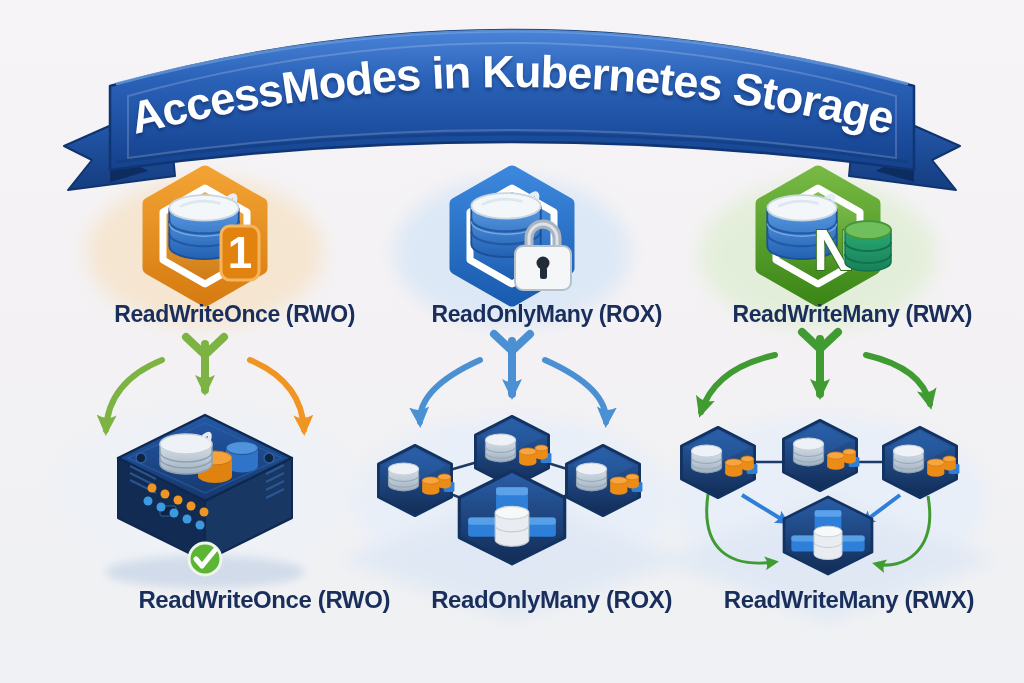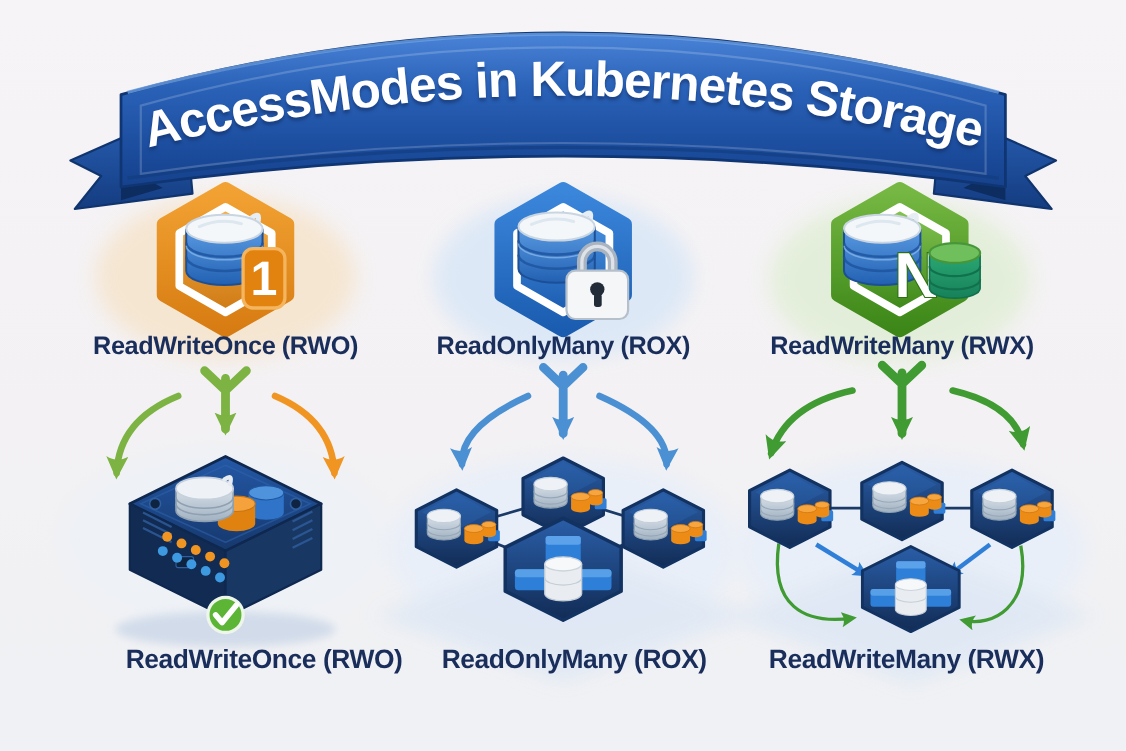--- a/index.html
+++ b/index.html
@@ -3,21 +3,21 @@
 <meta charset="utf-8">
 <style>
   html,body{margin:0;padding:0;background:#e9e7ea;}
   #stage{
     position:relative;width:1024px;height:683px;overflow:hidden;
     background:linear-gradient(180deg,#f6f4f6 0%,#f3f1f3 55%,#eff1f4 100%);
     font-family:"Liberation Sans",sans-serif;
   }
   #scene{position:absolute;left:0;top:0;}
   .lbl{
-    position:absolute;text-align:center;font-weight:bold;color:#1a2e5c;
+    position:absolute;text-align:right;font-weight:bold;color:#1a2e5c;
     letter-spacing:-0.4px;white-space:nowrap;
   }
   .lbl-top{top:301px;font-size:23px;}
   .lbl-bottom{top:586px;font-size:24px;}
   #t1{left:55px;width:300px;}
   #t2{left:362px;width:300px;}
   #t3{left:668px;width:304px;}
   #b1{left:90px;width:300px;}
   #b2{left:372px;width:300px;}
   #b3{left:674px;width:300px;}

